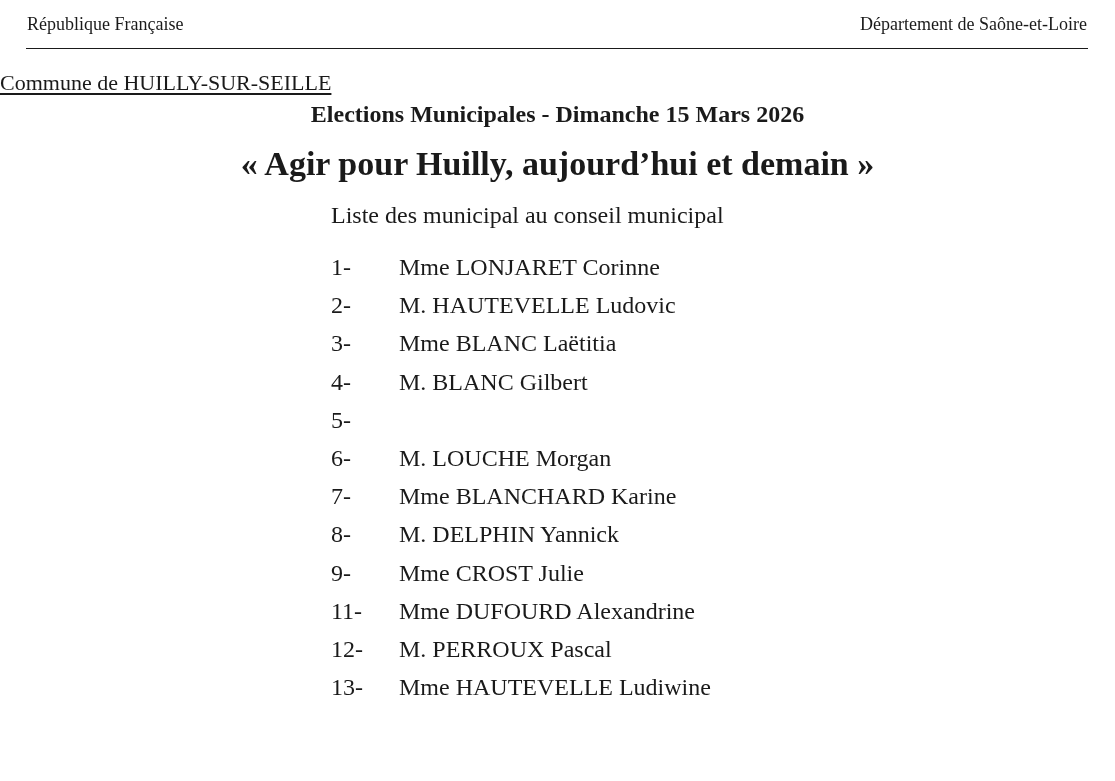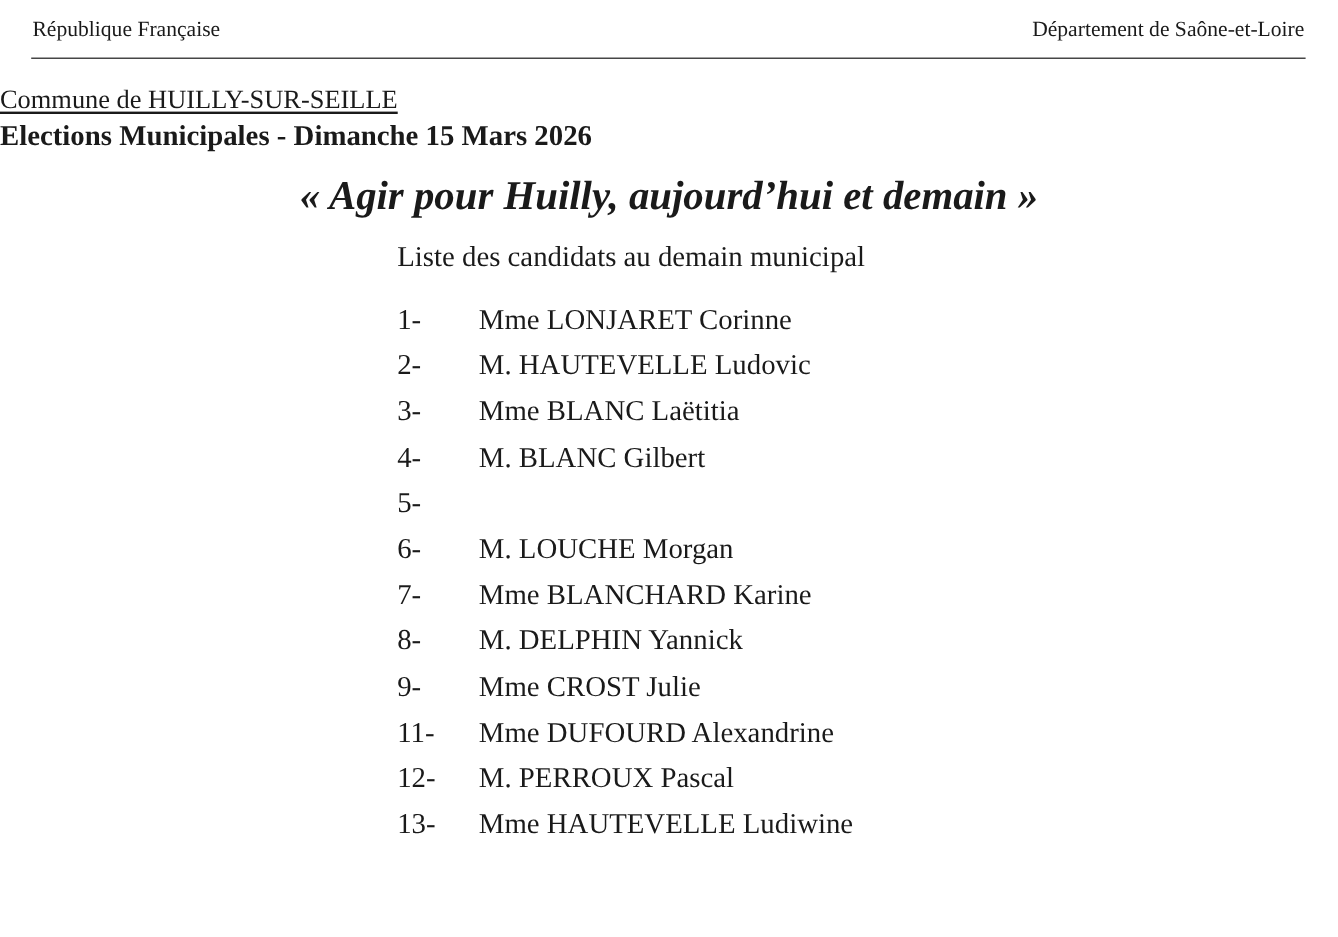--- a/index.html
+++ b/index.html
@@ -4,38 +4,38 @@
   <style>
     html, body { margin: 0; padding: 0; background: #ffffff; }
     body {
       width: 1115px; height: 781px; position: relative; overflow: hidden;
       font-family: "Liberation Serif", serif; color: #1a1a1a;
     }
     .hdr-left { position: absolute; left: 27px; top: 14px; font-size: 18px; }
     .hdr-right { position: absolute; right: 28px; top: 14px; font-size: 18px; }
     .hdr-rule { position: absolute; left: 26px; top: 48px; width: 1062px; height: 0; border-top: 1.5px solid #1a1a1a; }
     .commune { position: absolute; left: 0; width: 1115px; top: 70px; font-size: 22px; text-decoration: underline; text-underline-offset: 3px; }
-    .elections { position: absolute; left: 0; width: 1115px; top: 101px; font-size: 24px; font-weight: bold; }
-    .slogan { position: absolute; left: 0; width: 1115px; top: 145px; text-align: center; font-size: 34px; font-weight: bold; font-style: italic; }
+    .elections { position: absolute; left: 0; width: 1115px; top: 101px; text-align: center; font-size: 24px; font-weight: bold; }
+    .slogan { position: absolute; left: 0; width: 1115px; top: 145px; text-align: center; font-size: 34px; font-weight: bold; }
     .list-title { position: absolute; left: 331px; top: 202px; font-size: 24px; }
     .cands { position: absolute; left: 331px; top: 254px; margin: 0; padding: 0; list-style: none; }
     .cand { height: 38.2px; font-size: 24px; display: flex; align-items: flex-start; }
     .num { width: 68px; display: inline-block; }
   </style>
 </head>
 <body>
 
 <div class="hdr-left">République Française</div>
 <div class="hdr-right">Département de Saône-et-Loire</div>
 <div class="hdr-rule"></div>
 
 <div class="commune">Commune de HUILLY-SUR-SEILLE</div>
 <div class="elections">Elections Municipales - Dimanche 15 Mars 2026</div>
 <div class="slogan">« Agir pour Huilly, aujourd’hui et demain »</div>
-<div class="list-title">Liste des candidats au demain municipal</div>
+<div class="list-title">Liste des municipal au conseil municipal</div>
 
 <ul class="cands">
   <li class="cand">
       <span class="num">1-</span>
       <span>Mme LONJARET Corinne</span>
     </li>
   <li class="cand">
       <span class="num">2-</span>
       <span>M. HAUTEVELLE Ludovic</span>
     </li>

